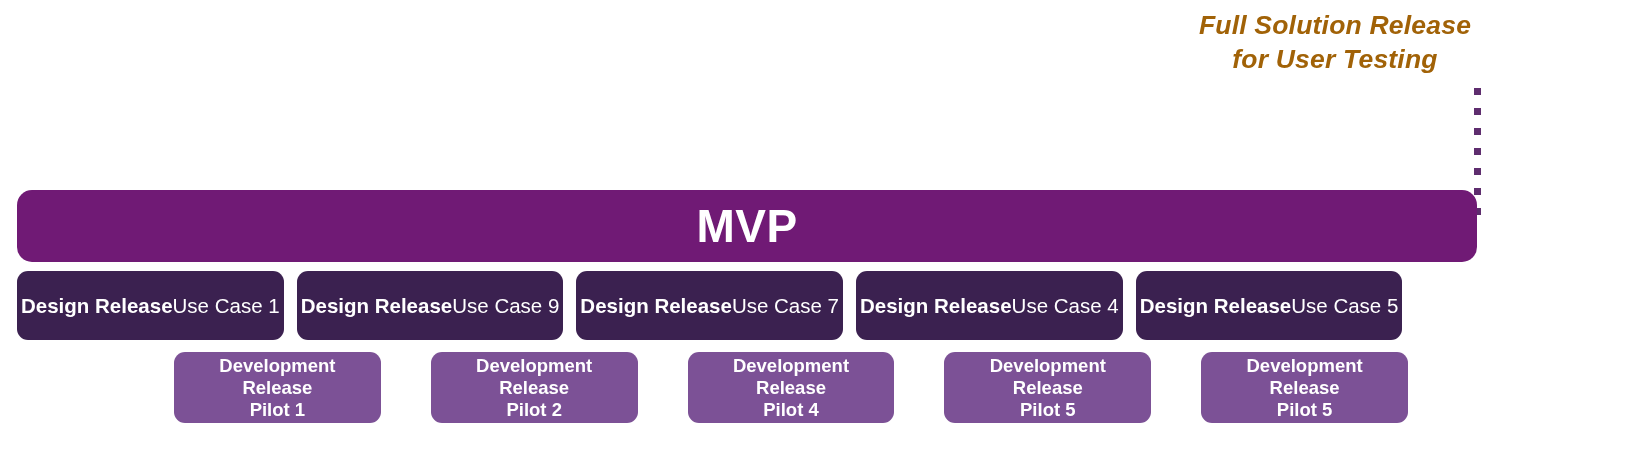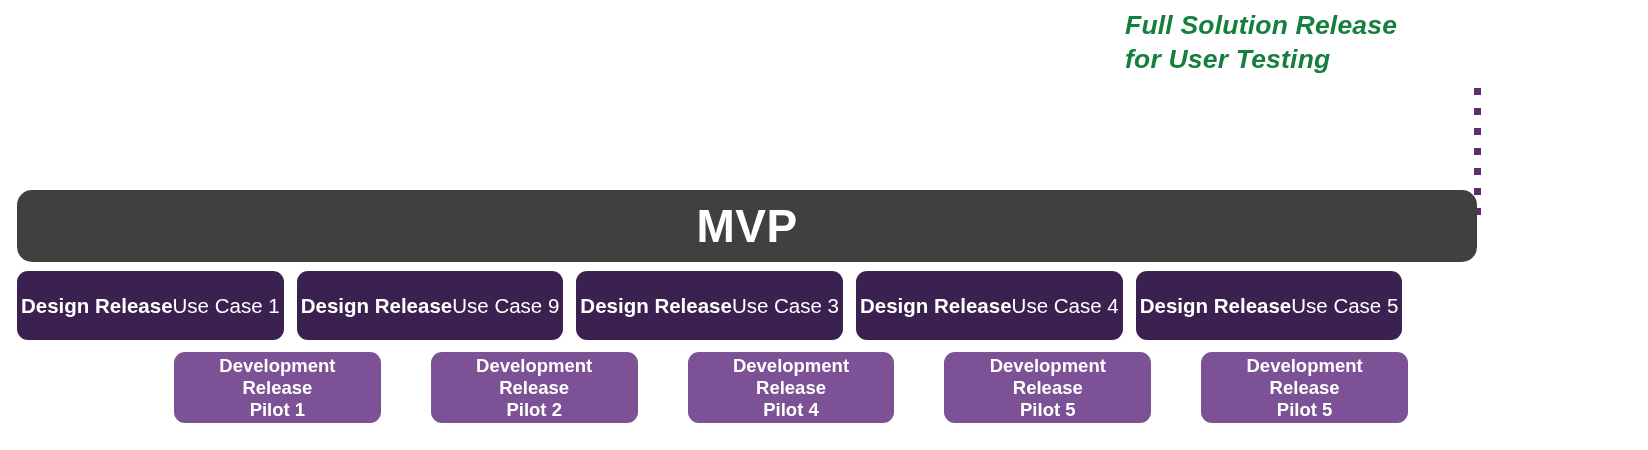--- a/index.html
+++ b/index.html
@@ -19,27 +19,27 @@
     background: #ffffff;
     overflow: hidden;
   }
 
   
   .annotation {
     position: absolute;
     right: 103px;
     top: 8px;
     width: 420px;
-    text-align: left;
+    text-align: center;
     font-style: italic;
     font-weight: 700;
     font-size: 26.5px;
     line-height: 34px;
     letter-spacing: 0.2px;
-    color: #15803d;
+    color: #a16207;
     white-space: pre-line;
   }
 
   
   .dotted-line {
     position: absolute;
     left: 1474px;
     top: 88px;
     width: 8px;
     height: 128px;
@@ -52,21 +52,21 @@
     background: #5e2d6e;
   }
 
   
   .mvp-bar {
     position: absolute;
     left: 17px;
     top: 190px;
     width: 1460px;
     height: 72px;
-    background: #404040;
+    background: #701a75;
     border-radius: 15px;
     display: flex;
     align-items: center;
     justify-content: center;
   }
   .mvp-label {
     color: #ffffff;
     font-size: 46px;
     font-weight: 700;
     letter-spacing: 0.5px;
@@ -171,21 +171,21 @@
     <div class="design-box">
       <span class="title">Design Release</span>
       <span class="subtitle">Use Case 1</span>
     </div>
     <div class="design-box">
       <span class="title">Design Release</span>
       <span class="subtitle">Use Case 9</span>
     </div>
     <div class="design-box">
       <span class="title">Design Release</span>
-      <span class="subtitle">Use Case 3</span>
+      <span class="subtitle">Use Case 7</span>
     </div>
     <div class="design-box">
       <span class="title">Design Release</span>
       <span class="subtitle">Use Case 4</span>
     </div>
     <div class="design-box">
       <span class="title">Design Release</span>
       <span class="subtitle">Use Case 5</span>
     </div>
   </div>

